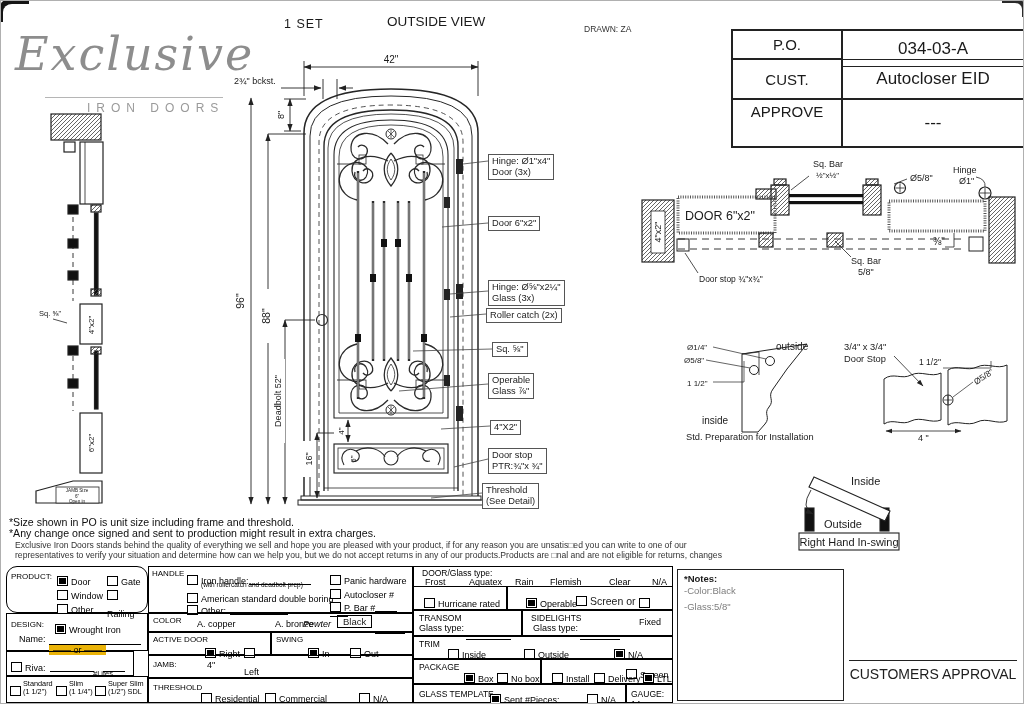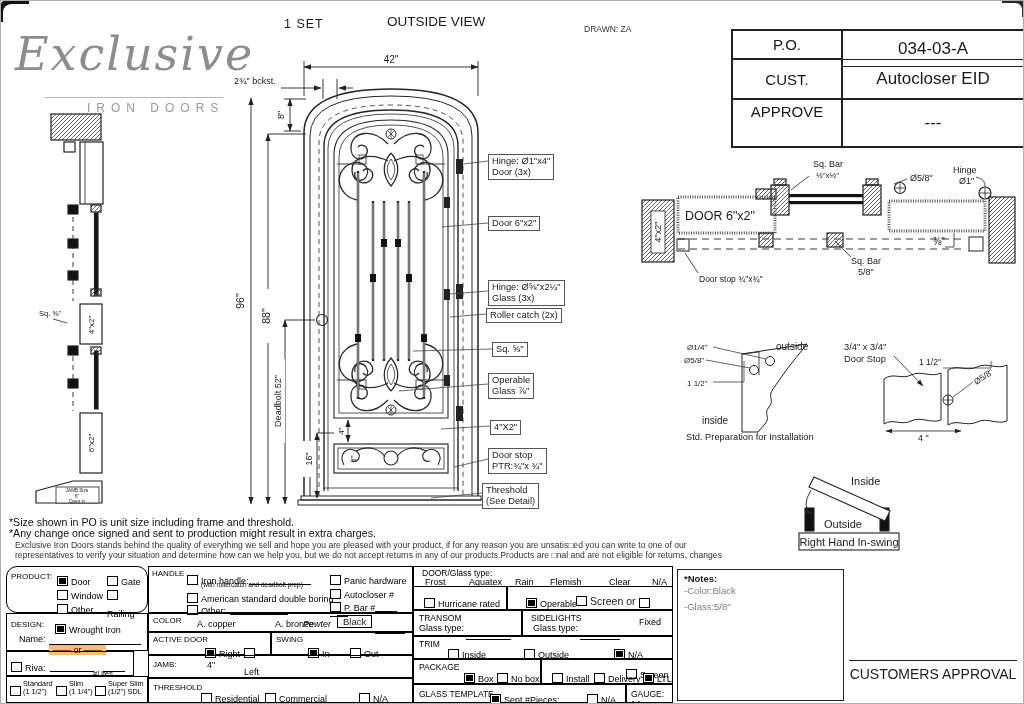--- a/index.html
+++ b/index.html
@@ -407,21 +407,21 @@
       <span class="abs" style="left:50px;top:18px;"><span class="cb"></span><span class="ftext">Window</span></span>
       <span class="abs" style="left:100px;top:18px;"><span class="cb"></span><span class="ftext">Railing</span></span>
       <span class="abs" style="left:50px;top:32px;"><span class="cb"></span><span class="ftext">Other</span> <span class="ul" style="width:42px;"></span></span>
     </div>
 
     <div class="box" style="left:0;top:47px;width:142px;height:38px;">
       <span class="flabel abs" style="left:4px;top:6px;">DESIGN:</span>
       <span class="abs" style="left:48px;top:5px;"><span class="cb checked"></span><span class="ftext">Wrought Iron</span></span>
       <span class="abs ftext" style="left:12px;top:20px;">Name:</span>
         <span class="ul abs" style="left:42px;top:22px;width:92px;"></span>
-      <span class="abs ftext" style="left:42px;top:31px;background:#fdba74;padding:0 4px;">—— <span>or</span> ——</span>
+      <span class="abs ftext" style="left:42px;top:31px;background:#eab308;padding:0 4px;">—— <span>or</span> ——</span>
     </div>
 
     <div class="box" style="left:0;top:85px;width:128px;height:25px;">
       <span class="abs" style="left:4px;top:5px;"><span class="cb"></span><span class="ftext">Riva:</span> <span class="ul" style="width:44px;"></span>&nbsp;&nbsp;<span class="ul" style="width:22px;"></span></span>
       <span class="abs fsub" style="left:86px;top:17px;font-size:7.5px;">#Lites</span>
     </div>
 
     <div class="box" style="left:0;top:110px;width:142px;height:27px;">
       <span class="abs" style="left:3px;top:4px;"><span class="cb"></span></span>
       <span class="abs fsub" style="left:16px;top:3px;font-size:7.3px;line-height:1.15;"><span>Standard</span><br><span>(1 1/2")</span></span>

